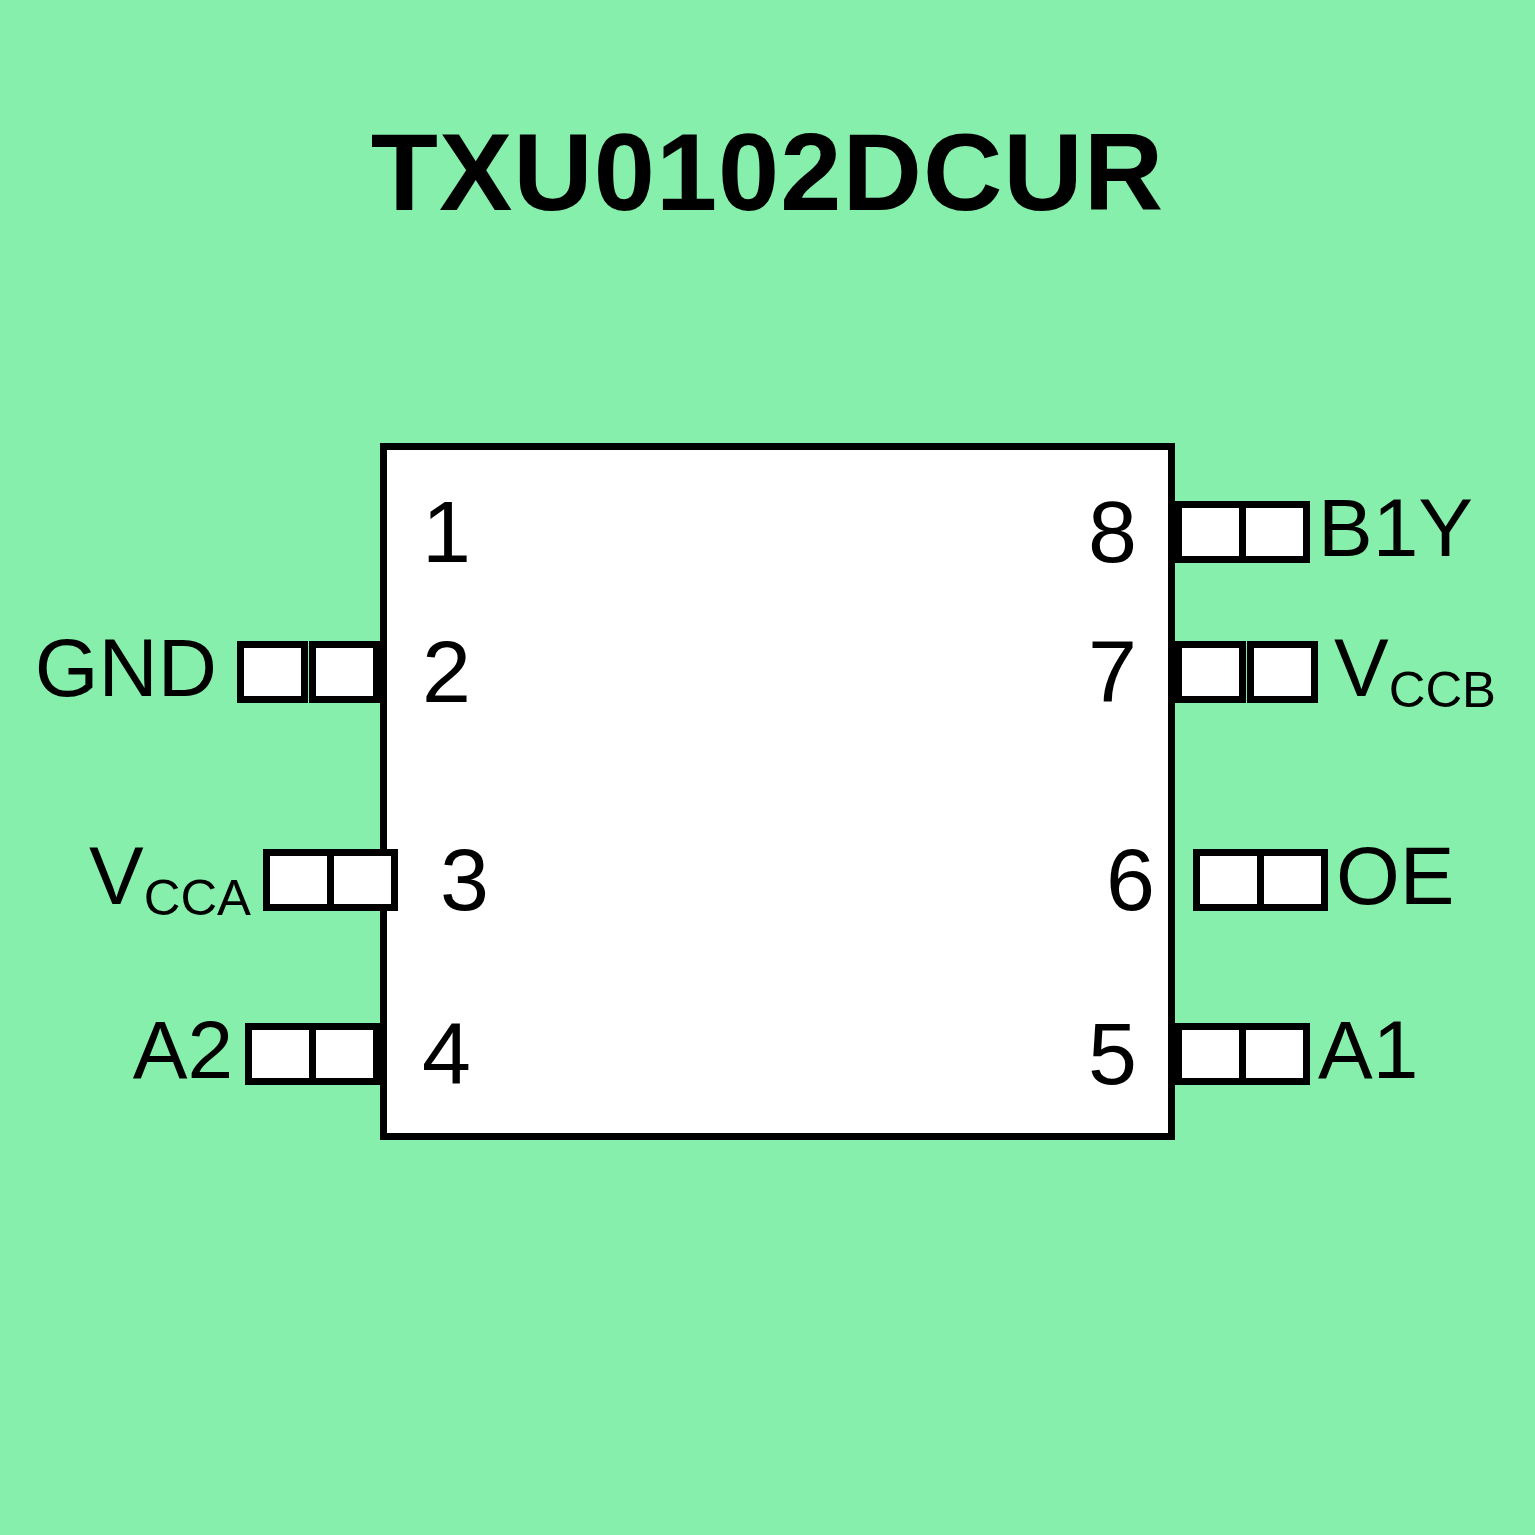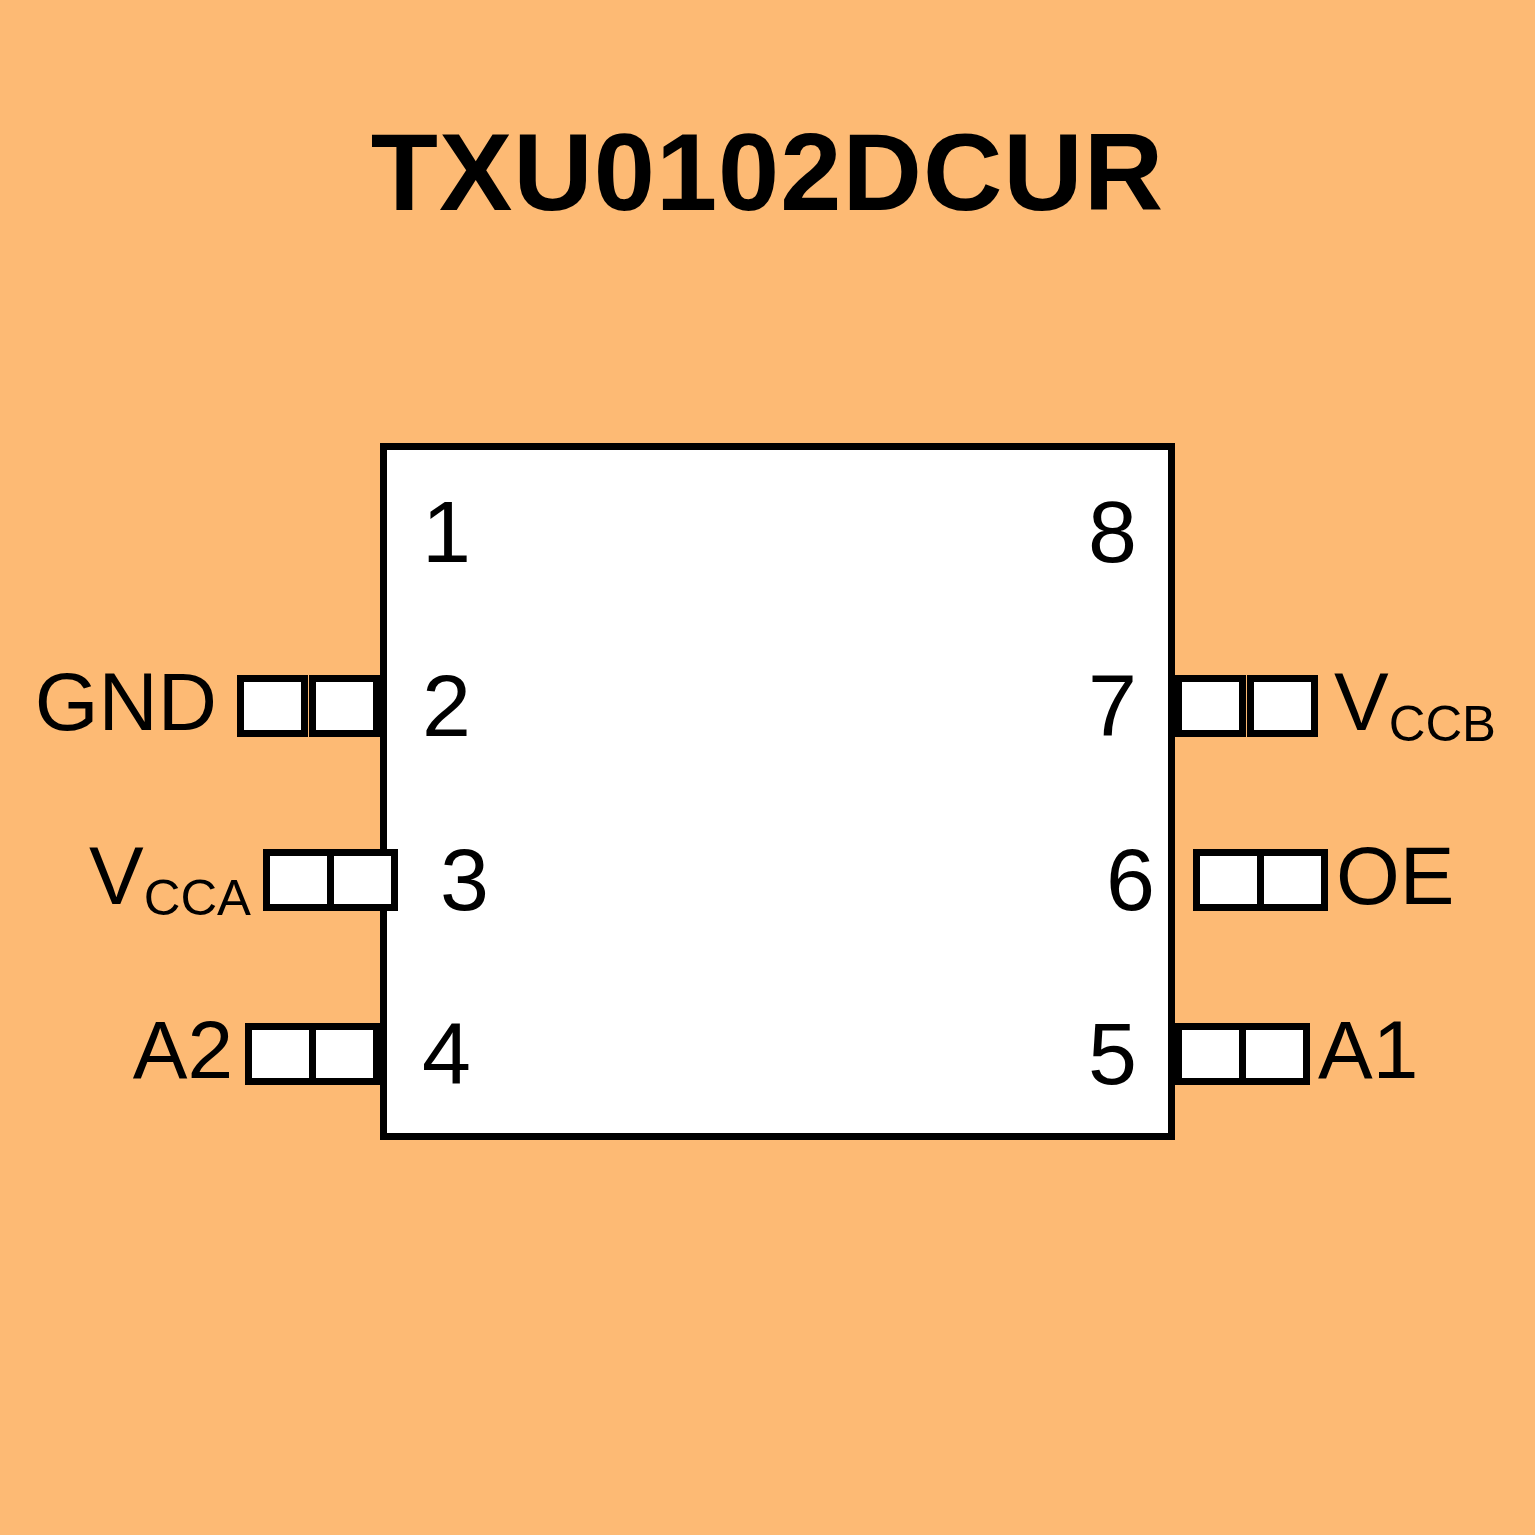--- a/index.html
+++ b/index.html
@@ -10,21 +10,21 @@
     width: 1535px;
     height: 1535px;
     background: #ffffff;
     color: #000000;
     font-family: "Liberation Sans", sans-serif;
   }
   .canvas {
     position: relative;
     width: 1535px;
     height: 1535px;
-    background: #fdba74;
+    background: #86efac;
     overflow: hidden;
   }
   .title {
     position: absolute;
     top: 108px;
     left: 0;
     width: 100%;
     text-align: center;
     font-size: 110px;
     font-weight: bold;
@@ -84,21 +84,21 @@
     position: absolute;
     height: 120px;
     line-height: 120px;
     font-size: 88px;
   }
   .pin-num.ln { left: 422px; }
   .pin-num.rn { left: 1015px; width: 122px; text-align: right; }
 
   
   .row-0 { top: 472px; }
-  .row-1 { top: 646px; gap: 8px; }
+  .row-1 { top: 612px; gap: 8px; }
   .row-2 { top: 820px; padding-left: 18px; }
   .row-3 { top: 994px; }
 </style>
 </head>
 <body>
 
 <div class="canvas">
 
   <div class="title">TXU0102DCUR</div>
 
@@ -113,20 +113,25 @@
     <span class="pin-label"><span>V</span><sub class="pin-sub">CCA</sub></span>
     <span class="pin-pad"></span>
     <span class="pin-pad second"></span>
   </div>
   <div class="pin-row left row-3">
     <span class="pin-label"><span>A2</span><sub class="pin-sub"></sub></span>
     <span class="pin-pad"></span>
     <span class="pin-pad second"></span>
   </div>
 
+  <div class="pin-row right row-0">
+    <span class="pin-pad"></span>
+    <span class="pin-pad second"></span>
+    <span class="pin-label"><span>B1Y</span><sub class="pin-sub"></sub></span>
+  </div>
   <div class="pin-row right row-1">
     <span class="pin-pad"></span>
     <span class="pin-pad second"></span>
     <span class="pin-label"><span>V</span><sub class="pin-sub">CCB</sub></span>
   </div>
   <div class="pin-row right row-2">
     <span class="pin-pad"></span>
     <span class="pin-pad second"></span>
     <span class="pin-label"><span>OE</span><sub class="pin-sub"></sub></span>
   </div>

